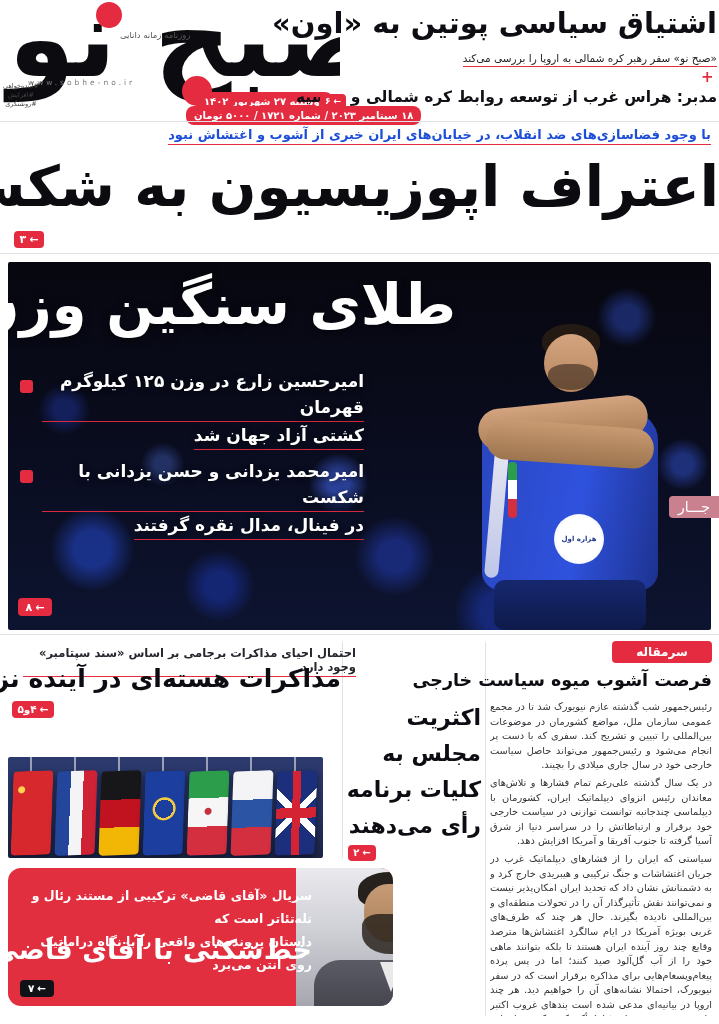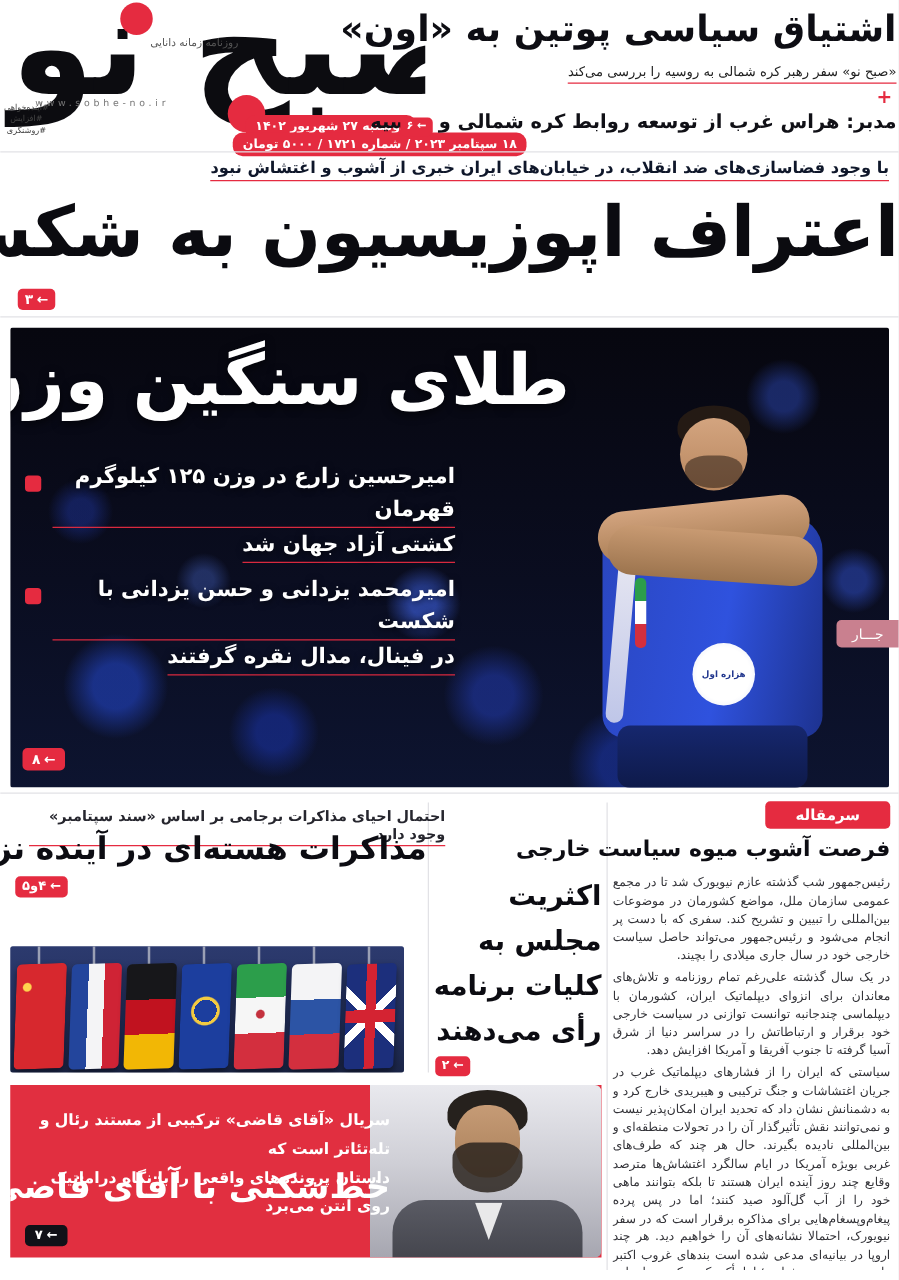--- a/index.html
+++ b/index.html
@@ -27,21 +27,21 @@
             font-size:10px;font-weight:bold;padding:4px 8px;white-space:nowrap;}
 
   
   .top-head{left:368px;top:2px;width:349px;font-size:29px;font-weight:900;color:#0d0d13;
             text-align:right;white-space:nowrap;line-height:1.45;}
   .top-sub{left:380px;top:52px;width:337px;text-align:right;font-size:10.5px;color:#222;}
   .plus-ic{left:701px;top:68px;color:#e52b40;font-size:15px;font-weight:900;}
   .top-sec{left:380px;top:88px;width:337px;text-align:right;font-size:15.5px;font-weight:bold;color:#101016;white-space:nowrap;}
 
   
-  .lead-kick{left:0;right:8px;top:127px;text-align:right;font-size:13px;font-weight:bold;color:#0f172a;}
+  .lead-kick{left:0;right:8px;top:127px;text-align:right;font-size:13px;font-weight:bold;color:#1d4ed8;}
   .lead-head{left:0;right:0;top:146px;text-align:center;font-size:56px;font-weight:900;
              color:#0b0b10;white-space:nowrap;line-height:1.45;}
 
   
   .photo{left:8px;top:262px;width:703px;height:368px;background:
       radial-gradient(circle at 12% 78%, rgba(40,80,230,.50) 0 18px, transparent 42px),
       radial-gradient(circle at 30% 88%, rgba(30,60,200,.45) 0 14px, transparent 36px),
       radial-gradient(circle at 47% 60%, rgba(70,110,255,.55) 0 10px, transparent 30px),
       radial-gradient(circle at 55% 80%, rgba(40,70,210,.45) 0 16px, transparent 40px),
       radial-gradient(circle at 8% 40%, rgba(40,70,210,.35) 0 10px, transparent 26px),
@@ -69,21 +69,21 @@
             background:linear-gradient(100deg,#2a46c0 0%,#2f52de 55%,#1d328f 100%);
             border-radius:28px 28px 18px 18px;}
   .wr-stripe{position:absolute;left:482px;top:176px;width:14px;height:140px;background:linear-gradient(180deg,#e8e8f2,#bfc6e8);border-radius:8px;transform:rotate(5deg);}
   .wr-flag{position:absolute;left:500px;top:200px;width:9px;height:56px;border-radius:4px;
            background:linear-gradient(180deg,#2c9e4b 33%,#ffffff 33% 66%,#d32f3e 66%);}
   .wr-logo{position:absolute;left:546px;top:252px;width:50px;height:50px;border-radius:50%;
            background:radial-gradient(circle,#ffffff 0 60%,#dfe4f4 100%);display:flex;align-items:center;justify-content:center;
            color:#23388f;font-size:7px;font-weight:bold;text-align:center;}
   .wr-trunk{position:absolute;left:486px;top:318px;width:152px;height:50px;background:linear-gradient(180deg,#16276e,#0e1a4a);border-radius:10px;}
   .credit-tab{left:669px;top:496px;width:50px;height:22px;background:#c9808f;border-radius:4px 0 0 4px;
-              color:#fff;font-size:11px;display:flex;align-items:center;justify-content:center;}
+              color:#fff;font-size:14px;display:flex;align-items:center;justify-content:center;}
 
   
   .nuc-kick{left:23px;top:646px;width:333px;text-align:right;font-size:11.5px;font-weight:bold;color:#26262e;}
   .nuc-head{left:8px;top:664px;width:333px;text-align:right;font-size:25px;font-weight:900;color:#0c0c12;white-space:nowrap;}
   .flags{left:8px;top:757px;width:315px;height:101px;border-radius:2px;overflow:hidden;direction:ltr;
          background:linear-gradient(180deg,#2c3a6e 0%,#23305e 60%,#1b2547 100%);}
   .pole{position:absolute;top:0;width:2px;height:16px;background:#9aa0b5;}
   .flag{position:absolute;top:14px;width:40px;height:84px;border-radius:4px;transform:skewY(-4deg) rotate(2deg);box-shadow:0 3px 6px rgba(0,0,0,.45);}
   .f-cn{background:radial-gradient(circle at 22% 22%, #ffd34d 0 3px, transparent 4px),#d7282e;}
   .f-fr{background:linear-gradient(90deg,#23459c 34%,#f4f4f6 34% 66%,#cf2335 66%);}
@@ -100,21 +100,21 @@
   .par-kick{left:349px;top:646px;width:132px;text-align:right;font-size:10.5px;font-weight:bold;color:#26262e;line-height:20px;}
   .par-head{left:344px;top:700px;width:137px;text-align:right;font-size:22px;font-weight:900;color:#0c0c12;line-height:36px;}
 
   .edit-tag{left:612px;top:641px;width:100px;height:22px;background:#e52b40;color:#fff;border-radius:4px;
             display:flex;align-items:center;justify-content:center;font-size:12px;font-weight:bold;}
   .edit-head{left:490px;top:670px;width:222px;text-align:right;font-size:17.5px;font-weight:900;color:#0c0c12;white-space:nowrap;}
   .edit-body{left:490px;top:700px;width:222px;height:316px;overflow:hidden;text-align:justify;
              font-size:9.8px;line-height:14.6px;color:#333338;}
   .edit-body p{margin:0 0 3px 0;}
 
-  .redbox{left:8px;top:868px;width:473px;height:138px;background:#e12f40;border-radius:0;overflow:hidden;}
+  .redbox{left:8px;top:868px;width:385px;height:138px;background:#e12f40;border-radius:13px;overflow:hidden;}
   .tv-lede{position:absolute;left:12px;top:16px;width:292px;text-align:right;color:#fff;
            font-size:12.5px;font-weight:bold;line-height:23px;}
   .tv-head{position:absolute;left:12px;top:66px;width:292px;text-align:right;color:#fff;
            font-size:27px;font-weight:900;white-space:nowrap;}
   .judge{position:absolute;left:288px;top:0;width:185px;height:138px;border-radius:0 5px 5px 0;
          background:linear-gradient(180deg,#e9e9ee 0%,#cfcfd6 45%,#a6a6b0 100%);overflow:hidden;}
   .j-hair{position:absolute;left:62px;top:4px;width:64px;height:36px;background:#26211d;border-radius:50% 50% 35% 35%;}
   .j-face{position:absolute;left:68px;top:16px;width:52px;height:58px;background:linear-gradient(180deg,#c69b76,#a87f58);border-radius:46%;}
   .j-beard{position:absolute;left:66px;top:46px;width:56px;height:40px;background:#2c241e;border-radius:30% 30% 50% 50%;opacity:.85;}
   .j-suit{position:absolute;left:18px;top:92px;width:152px;height:50px;background:linear-gradient(180deg,#5a5b64,#43444c);border-radius:26px 26px 0 0;}
@@ -135,21 +135,21 @@
   <div class="abs hashtags">
     <div>#آینده‌خواهی</div>
     <div>#افزایش</div>
     <div>#روشنگری</div>
   </div>
   <div class="datepill" style="left:196px;top:92px;">دوشنبه ۲۷ شهریور ۱۴۰۲</div>
   <div class="datepill" style="left:186px;top:106px;">۱۸ سپتامبر ۲۰۲۳ / شماره ۱۷۲۱ / ۵۰۰۰ تومان</div>
 
   <div class="abs top-head">اشتیاق سیاسی پوتین به «اون»</div>
   <div class="abs top-sub">
-    <span class="uline">«صبح نو» سفر رهبر کره شمالی به روسیه را بررسی می‌کند</span>
+    <span class="uline">«صبح نو» سفر رهبر کره شمالی به اروپا را بررسی می‌کند</span>
   </div>
   <div class="abs plus-ic">+</div>
   <div class="abs top-sec">مدبر: هراس غرب از توسعه روابط کره شمالی و روسیه</div>
   <div class="badge" style="left:320px;top:94px;width:26px;height:15px;font-size:9px;">
     <span class="num">۶</span>
       <span>←</span>
   </div>
 
   <div class="hr" style="top:121px;"></div>
 
@@ -231,21 +231,21 @@
   <div class="abs par-head">اکثریت مجلس به کلیات برنامه رأی می‌دهند</div>
   <div class="badge" style="left:348px;top:845px;width:28px;height:16px;font-size:10px;">
     <span class="num">۲</span>
       <span>←</span>
   </div>
 
   <div class="abs edit-tag">سرمقاله</div>
   <div class="abs edit-head">فرصت آشوب میوه سیاست خارجی</div>
   <div class="abs edit-body">
     <p>رئیس‌جمهور شب گذشته عازم نیویورک شد تا در مجمع عمومی سازمان ملل، مواضع کشورمان در موضوعات بین‌المللی را تبیین و تشریح کند. سفری که با دست پر انجام می‌شود و رئیس‌جمهور می‌تواند حاصل سیاست خارجی خود در سال جاری میلادی را بچیند.</p>
-    <p>در یک سال گذشته علی‌رغم تمام روزنامه و تلاش‌های معاندان برای انزوای دیپلماتیک ایران، کشورمان با دیپلماسی چندجانبه توانست توازنی در سیاست خارجی خود برقرار و ارتباطاتش را در سراسر دنیا از شرق آسیا گرفته تا جنوب آفریقا و آمریکا افزایش دهد.</p>
+    <p>در یک سال گذشته علی‌رغم تمام فشارها و تلاش‌های معاندان رئیس انزوای دیپلماتیک ایران، کشورمان با دیپلماسی چندجانبه توانست توازنی در سیاست خارجی خود برقرار و ارتباطاتش را در سراسر دنیا از شرق آسیا گرفته تا جنوب آفریقا و آمریکا افزایش دهد.</p>
     <p>سیاستی که ایران را از فشارهای دیپلماتیک غرب در جریان اغتشاشات و جنگ ترکیبی و هیبریدی خارج کرد و به دشمنانش نشان داد که تحدید ایران امکان‌پذیر نیست و نمی‌توانند نقش تأثیرگذار آن را در تحولات منطقه‌ای و بین‌المللی نادیده بگیرند. حال هر چند که طرف‌های غربی بویژه آمریکا در ایام سالگرد اغتشاش‌ها مترصد وقایع چند روز آینده ایران هستند تا بلکه بتوانند ماهی خود را از آب گل‌آلود صید کنند؛ اما در پس پرده پیغام‌وپسغام‌هایی برای مذاکره برقرار است که در سفر نیویورک، احتمالا نشانه‌های آن را خواهیم دید. هر چند اروپا در بیانیه‌ای مدعی شده است بندهای غروب اکتبر را به رسمیت نمی‌شناسد؛ اما تأکید کرده که بندهای این بیانیه برگشت‌پذیر است و اگر در این مدت، طرفین به توافقی دست یافتند، از مواضع خود عقب‌نشینی خواهند کرد.</p>
 
   </div>
 
   <div class="abs redbox">
     <div class="judge">
       <div class="j-hair"></div>
       <div class="j-face"></div>
       <div class="j-beard"></div>
       <div class="j-suit"></div>

